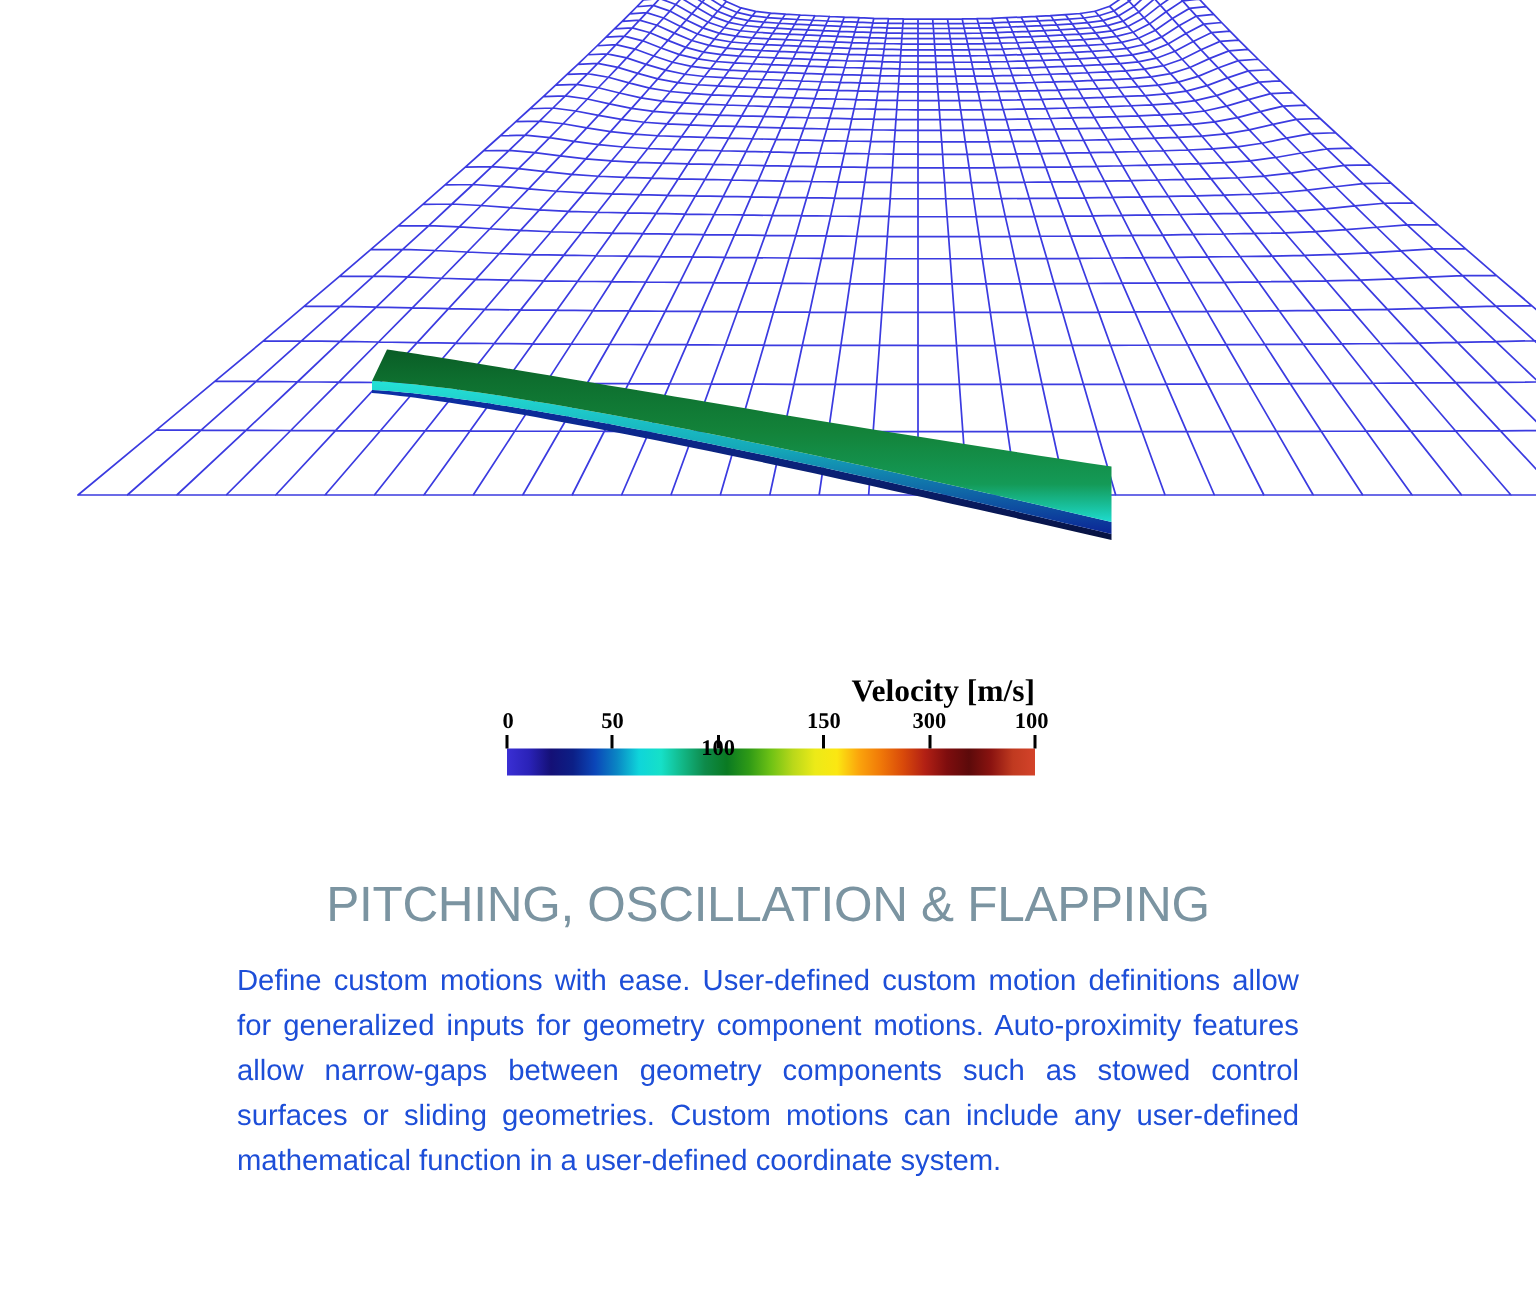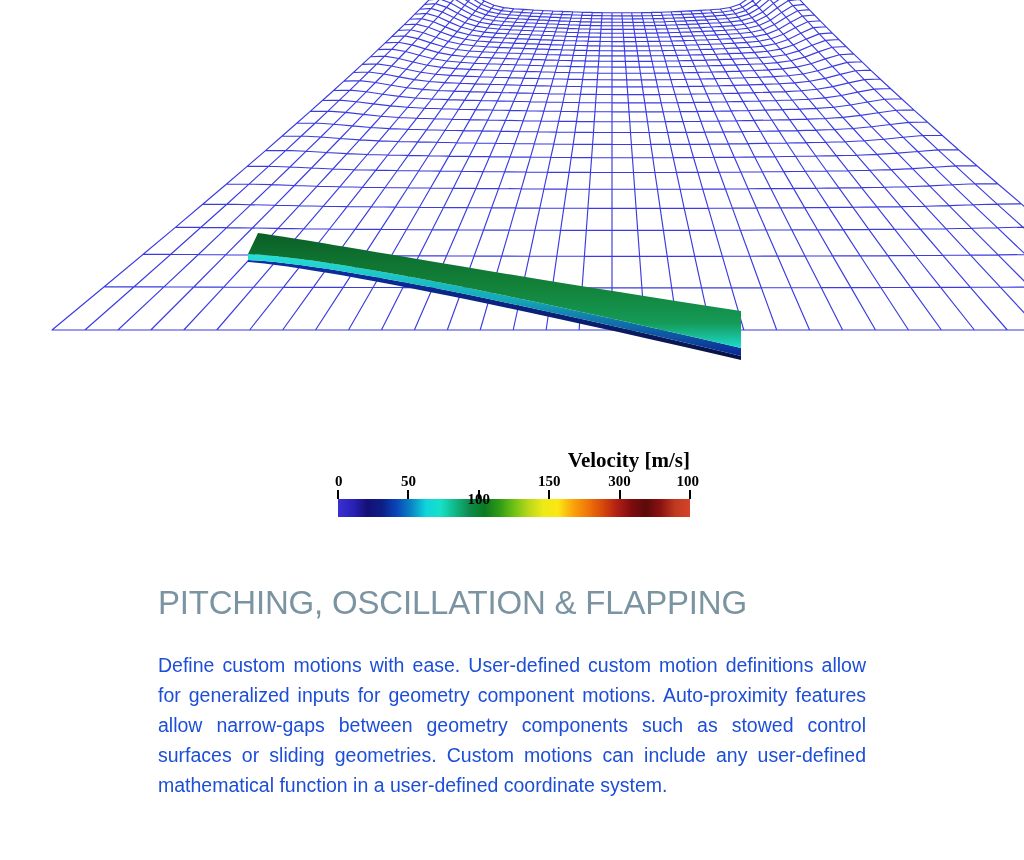--- a/index.html
+++ b/index.html
@@ -82,22 +82,22 @@
     position: absolute;
     left: 158px;
     top: 583px;
     width: 708px;
   }
   #caption-title {
     font-family: "Liberation Sans", sans-serif;
     font-size: 33px;
     font-weight: 400;
     letter-spacing: -0.2px;
-    text-align: left;
-    margin: 0 0 27px 0;
+    text-align: center;
+    margin: 0 0 16px 0;
     line-height: 40px;
     white-space: nowrap;
   }
   #caption-body {
     font-family: "Liberation Sans", sans-serif;
     font-size: 19.5px;
     line-height: 30px;
     color: #1d4ed8;
     text-align: justify;
     text-justify: inter-word;

